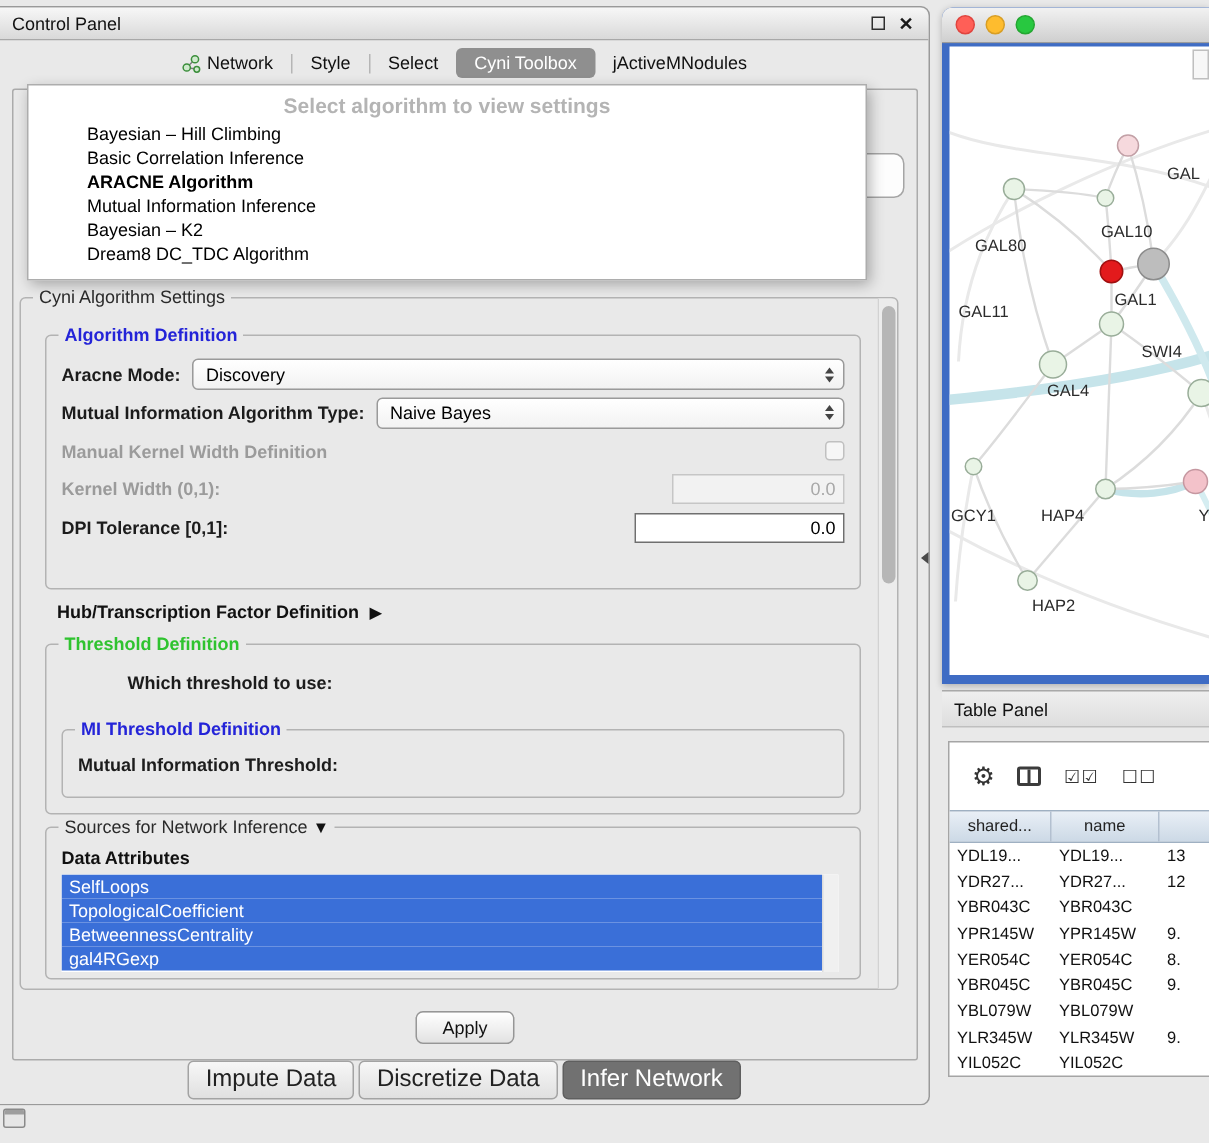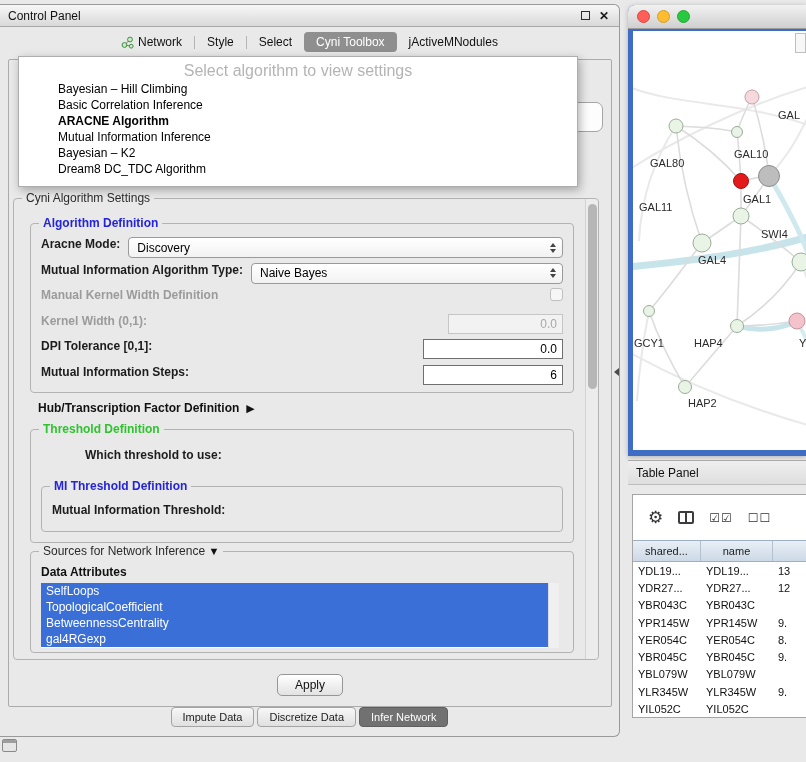--- a/index.html
+++ b/index.html
@@ -24,34 +24,34 @@
   .content-box { position:absolute; left:8px; top:54px; width:604px; height:648px;
     border:1px solid #ababab; border-radius:2px; background:#e9e9e9; }
 
   
   .frag-btn { position:absolute; left:558px; top:42px; width:36px; height:30px;
     background:#fdfdfd; border:1px solid #a5a5a5; border-radius:7px; }
 
   
   .dd { position:absolute; left:18px; top:51px; width:560px; height:131px; background:#fff;
     border:1px solid #adadad; box-shadow:2px 3px 9px rgba(0,0,0,.3); z-index:60; padding-top:3px; }
-  .dd-ph { text-align:center; color:#b4b4b4; font-size:16px; height:21px; line-height:21px; }
+  .dd-ph { text-align:center; color:#b4b4b4; font-size:14px; height:21px; line-height:21px;font-weight:bold; }
   .dd-item { height:16px; line-height:16px; font-size:12px; padding-left:3px; color:#000;margin-left:36px; }
   .dd-item.sel { font-weight:bold; }
 
   
   .settings-group { position:absolute; left:4px; top:138px; width:586px; height:462px;
     border:1px solid #b3b3b3; border-radius:4px; }
   .gbox { position:absolute; border:1px solid #b3b3b3; border-radius:4px; }
   .gtitle { position:absolute; top:-8px; left:8px; background:#e9e9e9; padding:0 4px; font-size:12px; white-space:nowrap; }
   .gtitle.blue { color:#2424d8; font-weight:bold; }
   .gtitle.green { color:#2fc32f; font-weight:bold; }
   .gtitle.plain { color:#2b2b2b; }
 
-  .fr { display:flex; align-items:flex-start; height:25.5px; padding:0 10px; }
+  .fr { display:flex; align-items:center; height:25.5px; padding:0 10px; }
   .flabel { font-size:12px; font-weight:bold; color:#1c1c1c; white-space:nowrap; }
   .flabel.dis { color:#9b9b9b; }
   .spacer { flex:1; }
   .combo { height:21px; flex:1; margin-left:8px; background:linear-gradient(#ffffff,#f2f2f2);
     border:1px solid #9a9a9a; border-radius:4px; display:flex; align-items:center;
     position:relative; padding:0 22px 0 8px; font-size:12px; color:#000; }
   .arrows { position:absolute; right:6px; top:50%; transform:translateY(-50%);
     display:flex; flex-direction:column; gap:2px; }
   .arr-up { width:0; height:0; border-left:3.5px solid transparent; border-right:3.5px solid transparent; border-bottom:4px solid #444; }
   .arr-dn { width:0; height:0; border-left:3.5px solid transparent; border-right:3.5px solid transparent; border-top:4px solid #444; }
@@ -82,21 +82,21 @@
 
   .v-scrollbar { position:absolute; right:0; top:0; bottom:0; width:13px; background:#ececec;
     border-left:1px solid #d2d2d2; border-radius:0 4px 4px 0; }
   .v-thumb { position:absolute; left:2px; top:5px; width:9px; height:185px; border-radius:4.5px; background:#b6b6b6; }
 
   .apply-btn { position:absolute; left:50%; transform:translateX(-50%); top:614px; height:22px;
     padding:0 17px; font-family:"Liberation Sans",sans-serif; font-size:12px; color:#111;
     background:linear-gradient(#ffffff,#e2e2e2); border:1px solid #969696; border-radius:5px; }
 
   .bottom-tabs { position:absolute; left:0; top:702px; width:100%; display:flex; justify-content:center; gap:3px; }
-  .btab { font-size:11px; padding:3px 11px; border:1px solid #a3a3a3; border-radius:4px;
+  .btab { font-size:16px; padding:3px 11px; border:1px solid #a3a3a3; border-radius:4px;
     background:linear-gradient(#f7f7f7,#e0e0e0); color:#222; white-space:nowrap; }
   .btab.sel { background:#717171; border-color:#5f5f5f; color:#fff; }
 
   .sash { position:absolute; left:614px; top:368px; width:0; height:0;
     border-top:4px solid transparent; border-bottom:4px solid transparent; border-right:5px solid #4a4a4a; }
 
   
   .net-window { position:absolute; left:628px; top:5px; width:178px; height:451px;
     border-radius:7px 0 0 0; background:#3f6cc4; box-shadow:0 1px 5px rgba(0,0,0,.25); }
   .net-titlebar { height:24px; background:linear-gradient(#f2f2f2,#cfcfcf);
@@ -210,25 +210,20 @@
           </div>
           <div class="fr">
             <span class="flabel dis">Kernel Width (0,1):</span>
             <span class="spacer"></span>
             <input type="text" class="num-input dis w115" value="0.0" style="">
           </div>
           <div class="fr">
             <span class="flabel">DPI Tolerance [0,1]:</span>
             <span class="spacer"></span>
             <input type="text" class="num-input w140" value="0.0" style="">
-          </div>
-          <div class="fr">
-            <span class="flabel">Mutual Information Steps:</span>
-            <span class="spacer"></span>
-            <input type="text" class="num-input w140" value="6" style="">
           </div>
         </div>
       </div>
 
       <div class="hub-row">
         <span class="hub-label">Hub/Transcription Factor Definition</span>
         <span class="tri-glyph">▶</span>
       </div>
 
       <div class="gbox threshold-group">

